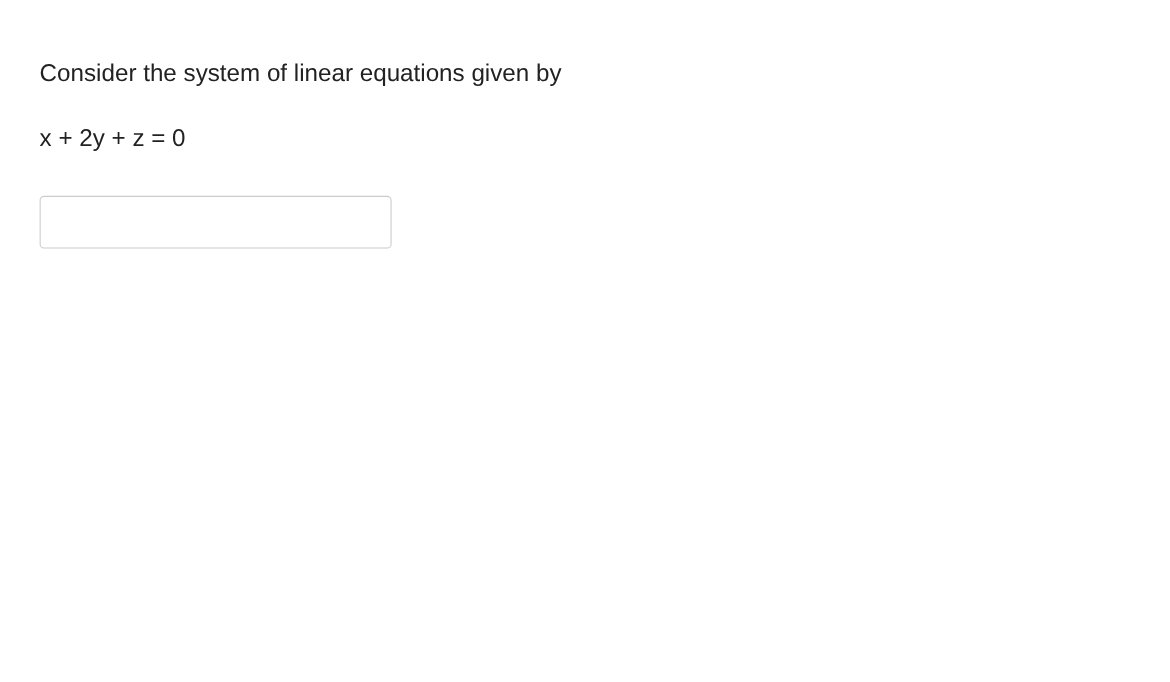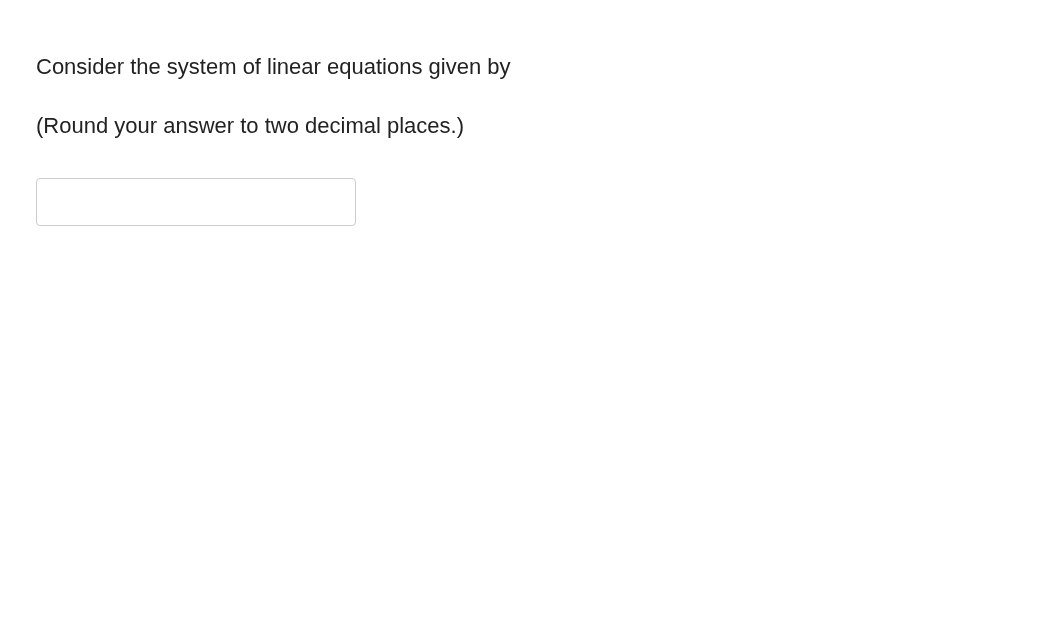--- a/index.html
+++ b/index.html
@@ -37,15 +37,15 @@
       font-family: inherit;
       background: #ffffff;
       margin-top: 8px;
     }
   </style>
 </head>
 <body>
 
 <div class="question-container">
   <p class="question-line">Consider the system of linear equations given by</p>
-  <p class="question-line">(Round your answer to two decimal places.)</p>
+  <p class="question-line">x + 2y + z = 0</p>
   <input type="text" class="answer-input" value="" style="">
 </div>
 
 </body></html>

